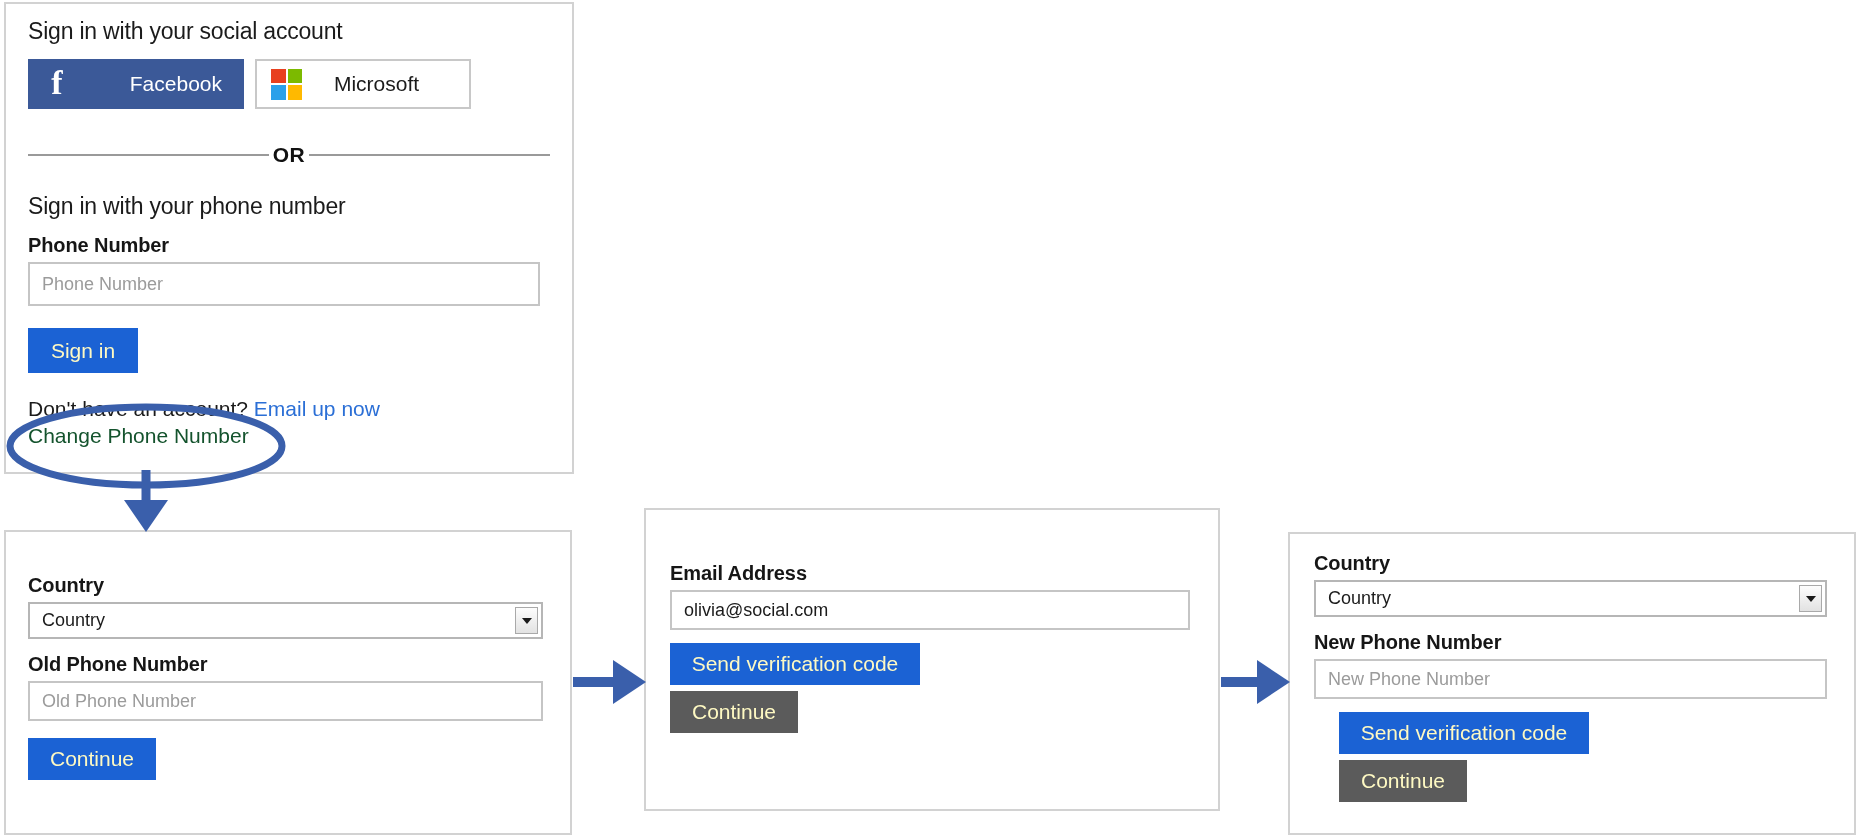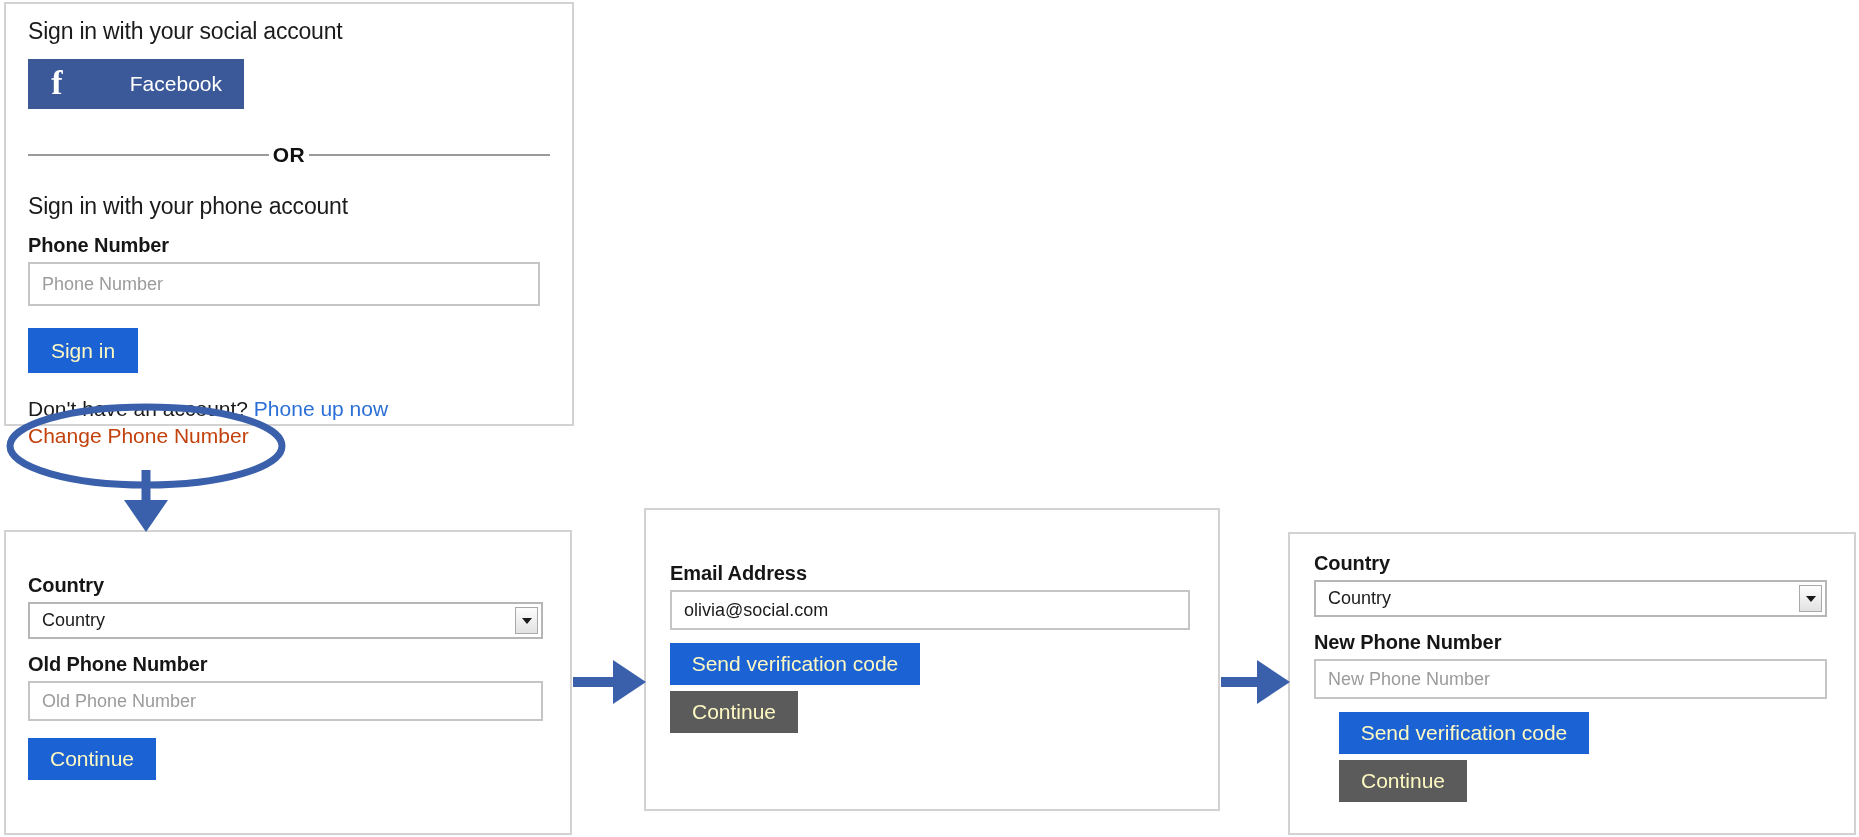--- a/index.html
+++ b/index.html
@@ -22,21 +22,21 @@
     background: #ffffff;
     border: 2px solid #d2d2d2;
     box-sizing: border-box;
   }
 
   
   #panel-signin {
     left: 4px;
     top: 2px;
     width: 570px;
-    height: 424px;
+    height: 472px;
     padding: 0;
   }
   .p1-inner { padding: 14px 22px 0 22px; }
 
   .lead-text {
     font-size: 23px;
     color: #1b1b1b;
     margin: 0 0 14px 0;
     letter-spacing: -0.2px;
   }
@@ -165,21 +165,21 @@
     color: #1b1b1b;
     white-space: nowrap;
   }
   .link {
     color: #2b6fd6;
     cursor: pointer;
   }
   .change-line {
     font-size: 21px;
     margin-top: 3px;
-    color: #c2410c;
+    color: #14532d;
     cursor: pointer;
     white-space: nowrap;
   }
 
   
   #panel-old {
     left: 4px;
     top: 530px;
     width: 568px;
     height: 305px;
@@ -254,40 +254,49 @@
 
     <div class="lead-text">Sign in with your social account</div>
 
     <div class="social-row">
 
       <div class="social-btn fb-btn">
         <span class="fb-glyph">f</span>
         <span class="social-label">Facebook</span>
       </div>
 
+      <div class="social-btn ms-btn">
+        <span class="ms-logo">
+          <i style="background:#e8401f"></i>
+            <i style="background:#7cba00"></i>
+          <i style="background:#2ba0ea"></i>
+            <i style="background:#ffb900"></i>
+        </span>
+        <span class="social-label">Microsoft</span>
+      </div>
 
     </div>
 
     <div class="or-row">
       <span class="rule"></span>
       <span class="or-label">OR</span>
       <span class="rule"></span>
     </div>
 
-    <div class="sub-text">Sign in with your phone account</div>
+    <div class="sub-text">Sign in with your phone number</div>
 
     <div class="field-label">Phone Number</div>
 
     <div class="text-input placeholder" style="width:512px;height:44px;">Phone Number</div>
 
     <div class="btn btn-blue" style="width:110px;height:45px;font-size:21px;margin-top:22px;">Sign in</div>
 
     <div class="account-line">
       <span>Don't have an account?</span>
-      <span class="link">Phone up now</span>
+      <span class="link">Email up now</span>
     </div>
 
     <div class="change-line">Change Phone Number</div>
 
   </div>
 </div>
 
 <div class="panel" id="panel-old">
   <div class="p2-inner">
 

